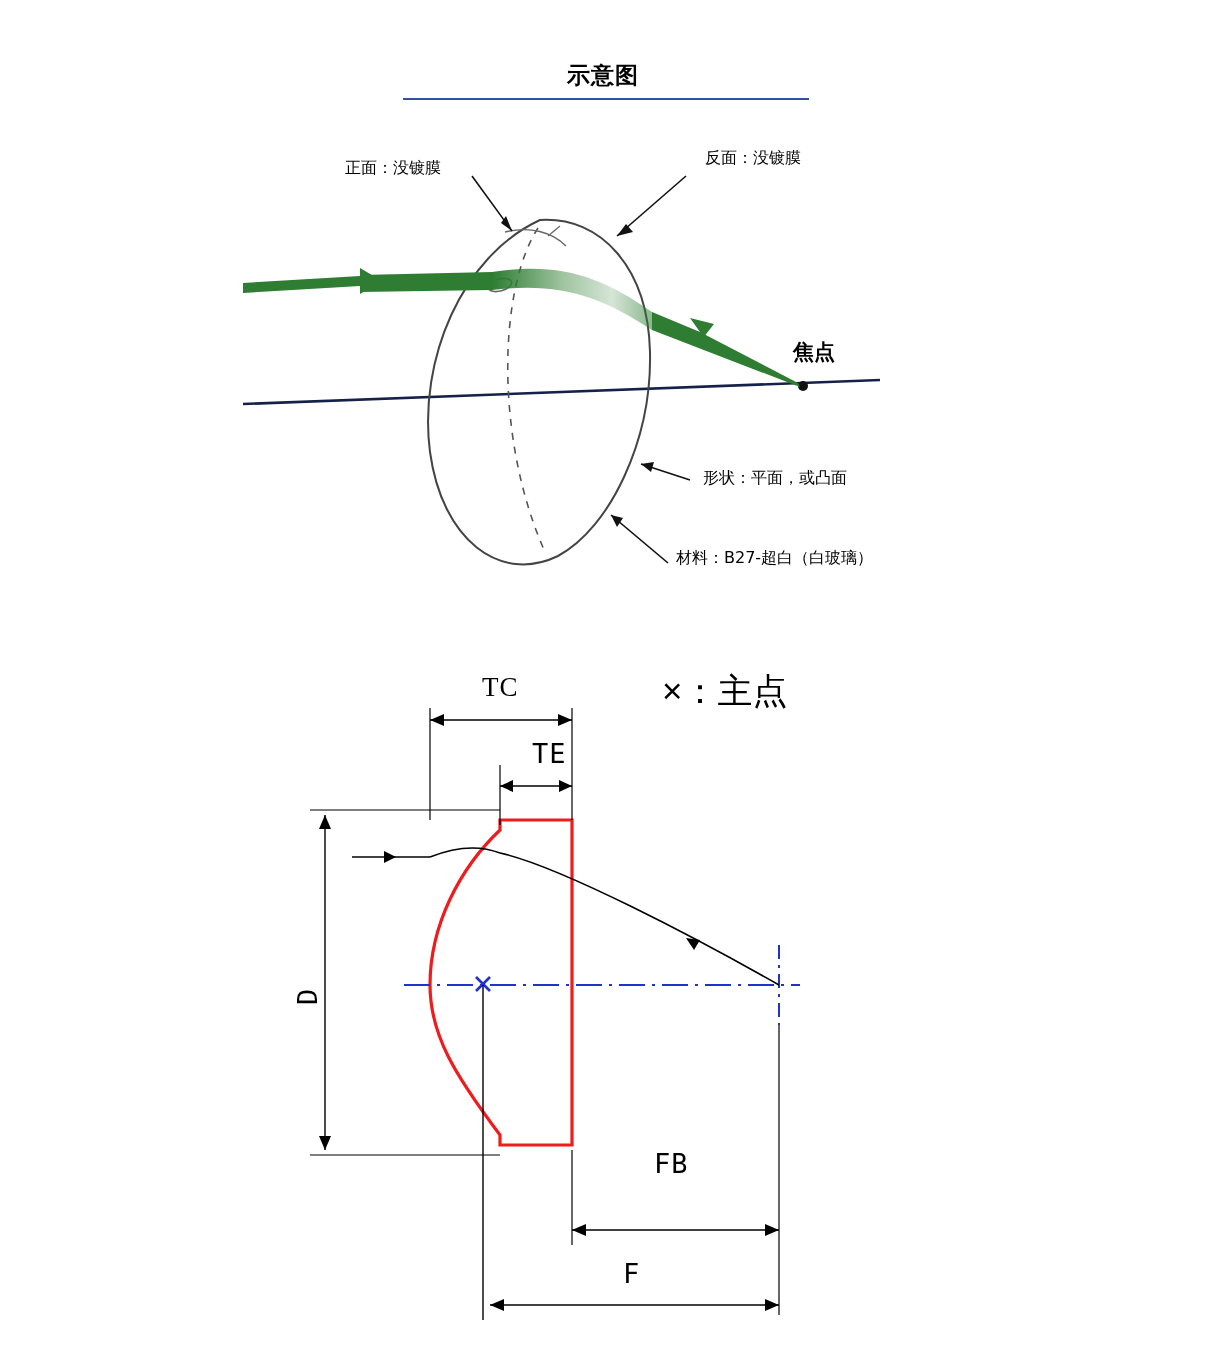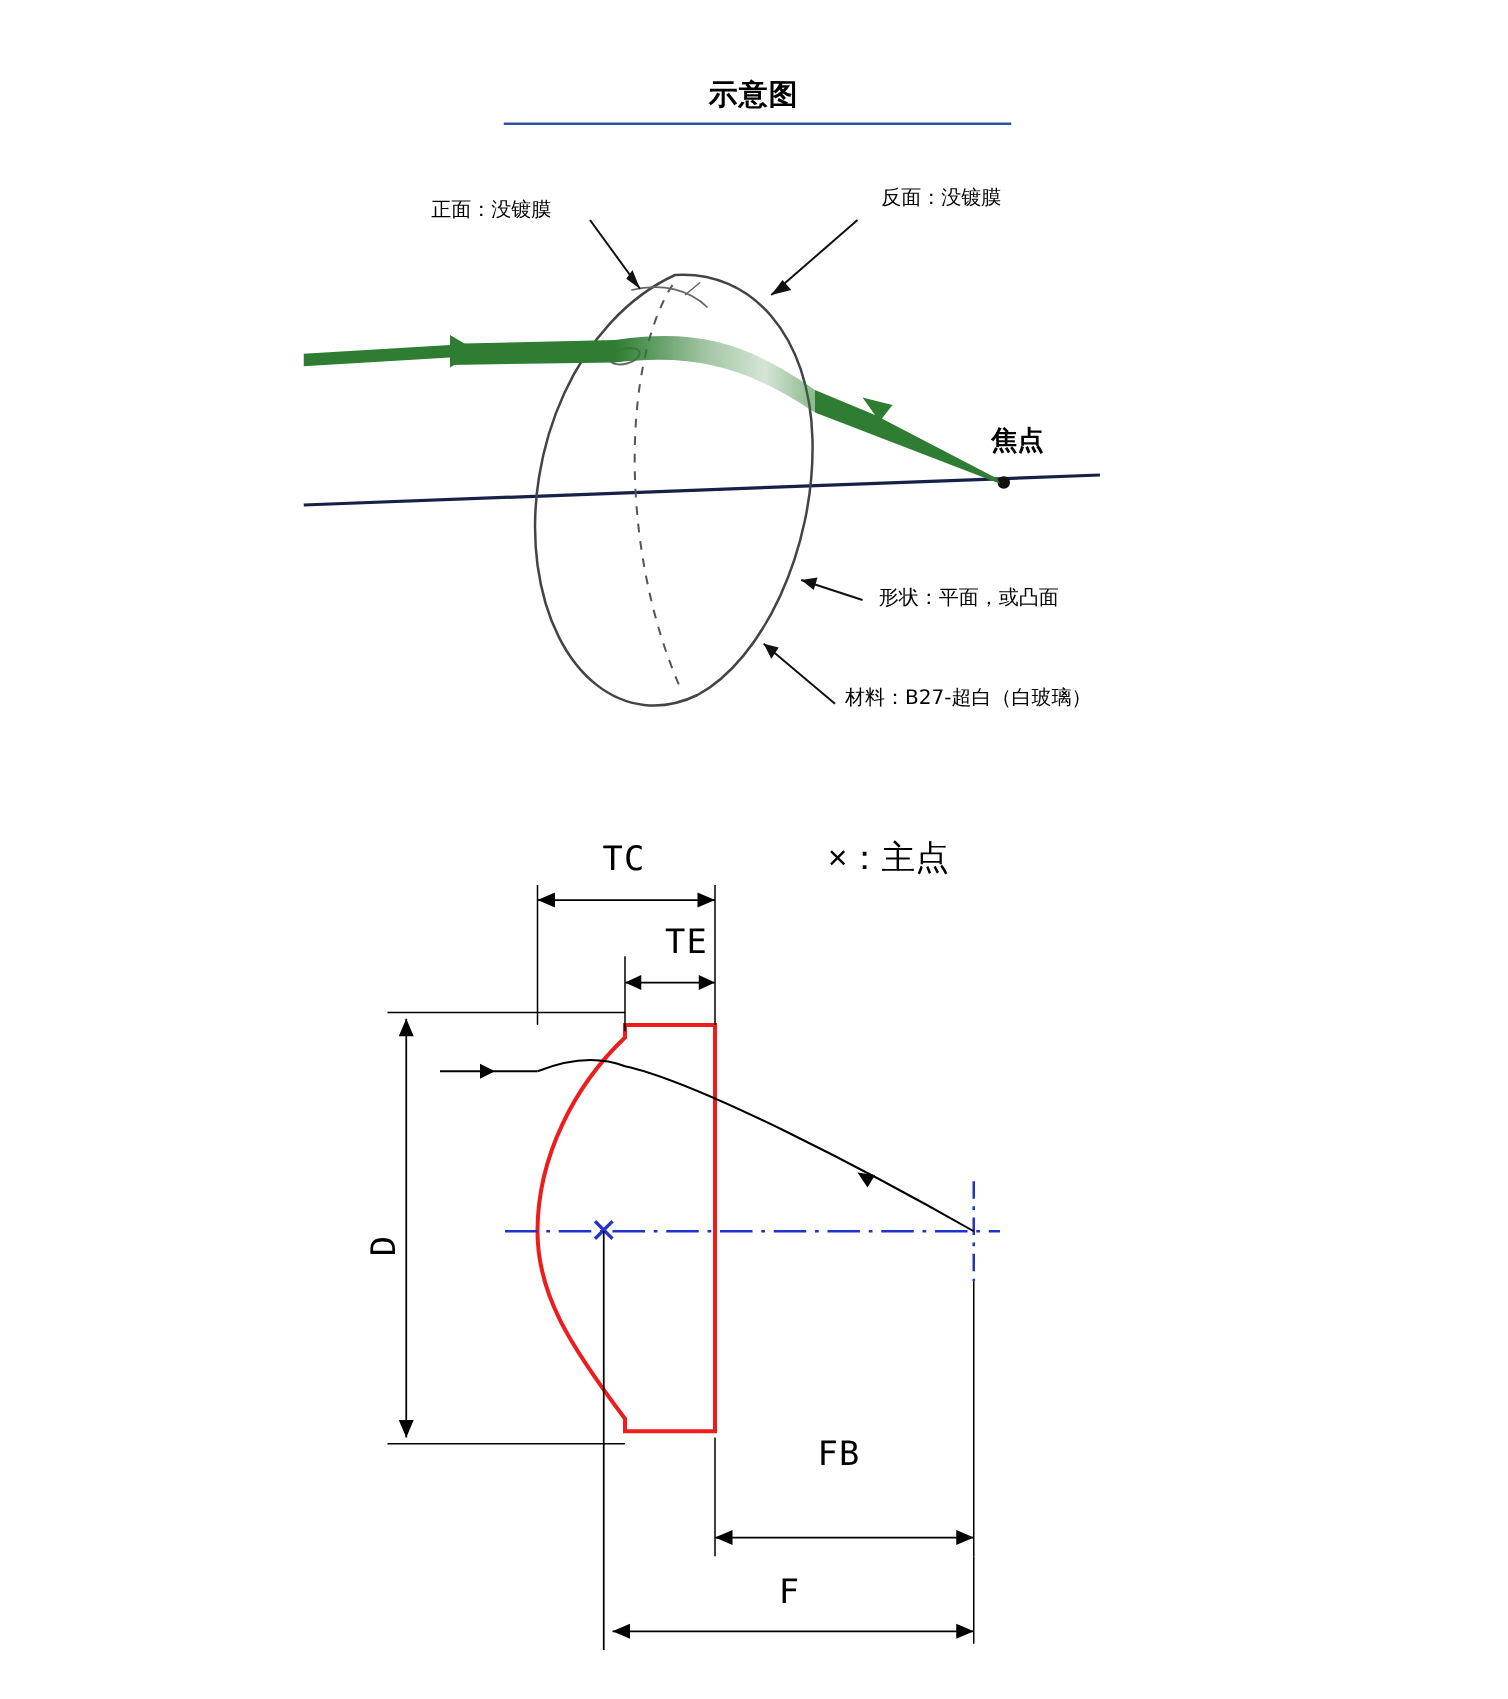--- a/index.html
+++ b/index.html
@@ -35,22 +35,22 @@
     color:#000;
   }
   .lbl-ann{font-size:16px;}
   .lbl-focus{font-size:21px;font-weight:bold;}
   .lbl-dim{
     font-family:"DejaVu Sans Mono","Liberation Mono",monospace;
     font-size:27px;
     letter-spacing:1px;
   }
   .lbl-principal{
-    font-family:Liberation Mono, monospace;
-    font-size:27px;
+    font-family:Liberation Sans, sans-serif;
+    font-size:35px;
   }
   .rot{transform:rotate(-90deg);transform-origin:left top;}
 </style>
 </head>
 <body>
 
 <div id="page">
 
   <div class="title">示意图</div>
   <div class="title-rule"></div>
@@ -144,20 +144,20 @@
     <line x1="572" y1="610" x2="779" y2="610" stroke="#000" stroke-width="1.4"></line>
     <polygon points="572,610 586,604 586,616" fill="#000"></polygon>
     <polygon points="779,610 765,604 765,616" fill="#000"></polygon>
 
     <line x1="779" y1="625" x2="779" y2="695" stroke="#000" stroke-width="1.2"></line>
     <line x1="490" y1="685" x2="779" y2="685" stroke="#000" stroke-width="1.4"></line>
     <polygon points="490,685 504,679 504,691" fill="#000"></polygon>
     <polygon points="779,685 765,679 765,691" fill="#000"></polygon>
   </svg>
 
-  <div class="lbl lbl-dim" style="left:482px;top:672px;">TC</div>
+  <div class="lbl lbl-dim" style="left:482px;top:672px;font-family:Liberation Serif, serif;">TC</div>
   <div class="lbl lbl-dim" style="left:519px;top:738px;margin-left:13px;">TE</div>
   <div class="lbl lbl-dim rot" style="left:292px;top:1005px;">D</div>
   <div class="lbl lbl-dim" style="left:654px;top:1148px;">FB</div>
   <div class="lbl lbl-dim" style="left:623px;top:1258px;">F</div>
   <div class="lbl lbl-principal" style="left:662px;top:668px;">×：主点</div>
 
 </div>
 
 </body></html>

